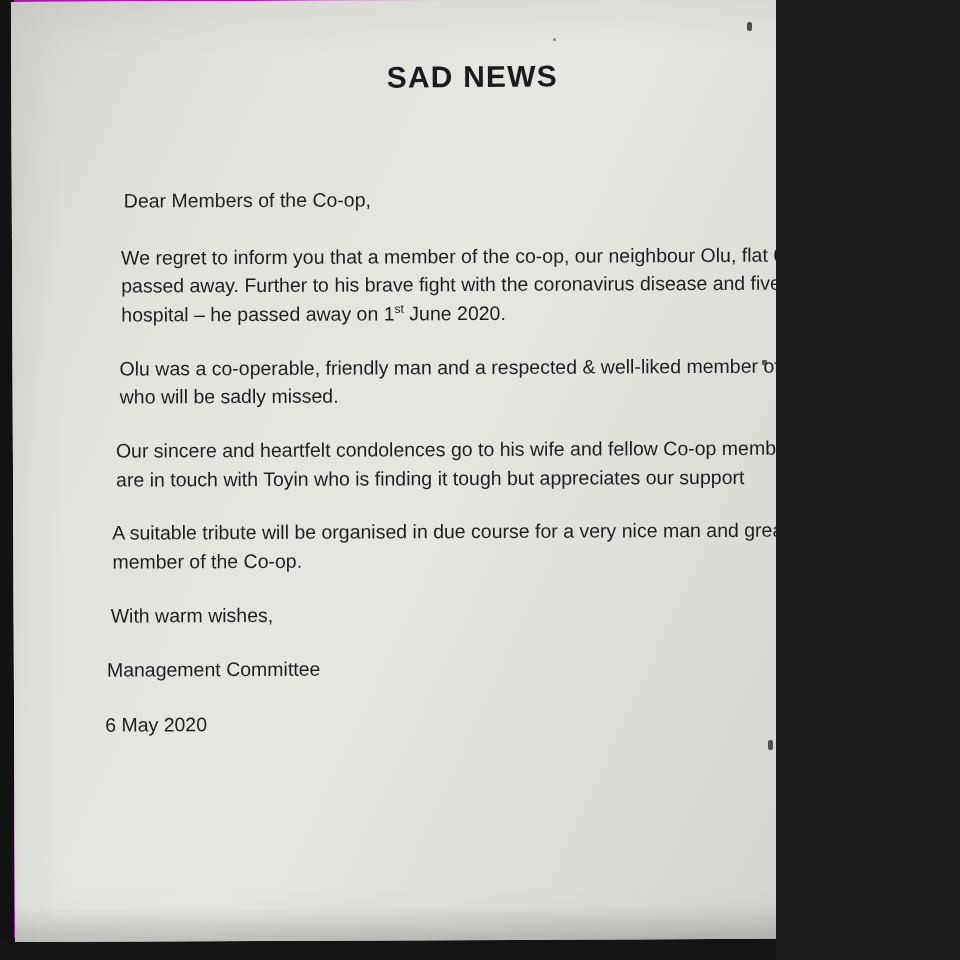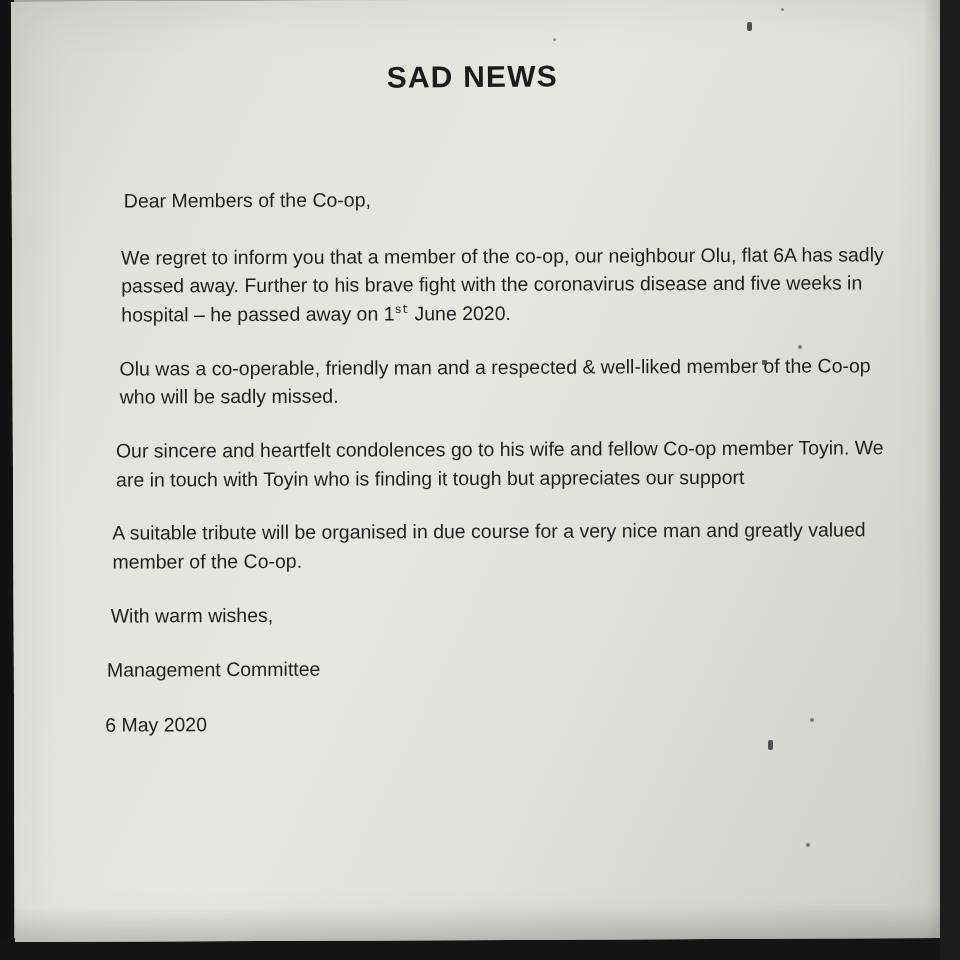--- a/index.html
+++ b/index.html
@@ -8,23 +8,23 @@
     background: #1c1c1c;
   }
   body {
     width: 960px;
     height: 960px;
     overflow: hidden;
     font-family: "Liberation Sans", sans-serif;
   }
   .photo {
     position: relative;
-    width: 940px;
+    width: 776px;
     height: 960px;
-    background: #a3a3a3;
+    background: #a21caf;
     overflow: hidden;
   }
   
   .bg-left {
     position: absolute;
     left: 0; top: 0;
     width: 14px; height: 960px;
     background: #121213;
   }
   .bg-right {
@@ -88,21 +88,20 @@
   .p1 { margin-left: 13px; }
   .p2 { margin-left: 11px; }
   .p3 { margin-left: 7px; }
   .p4 { margin-left: 3px; }
   .p5 { margin-left: 1px; margin-bottom: 26px; }
   .p6 { margin-left: -3px; margin-bottom: 26px; }
   .p7 { margin-left: -5px; margin-bottom: 0; }
   sup {
     font-size: 0.62em;
     vertical-align: super;
-    font-family: Liberation Mono, monospace;
   }
   
   .speck {
     position: absolute;
     background: #2a2a2c;
     border-radius: 50%;
     opacity: .75;
   }
   .sp1 { left: 747px; top: 22px; width: 5px; height: 9px; border-radius: 2px; background:#1d1d1f;}
   .sp2 { left: 781px; top: 8px;  width: 3px; height: 3px; background:#6a6a68;}

